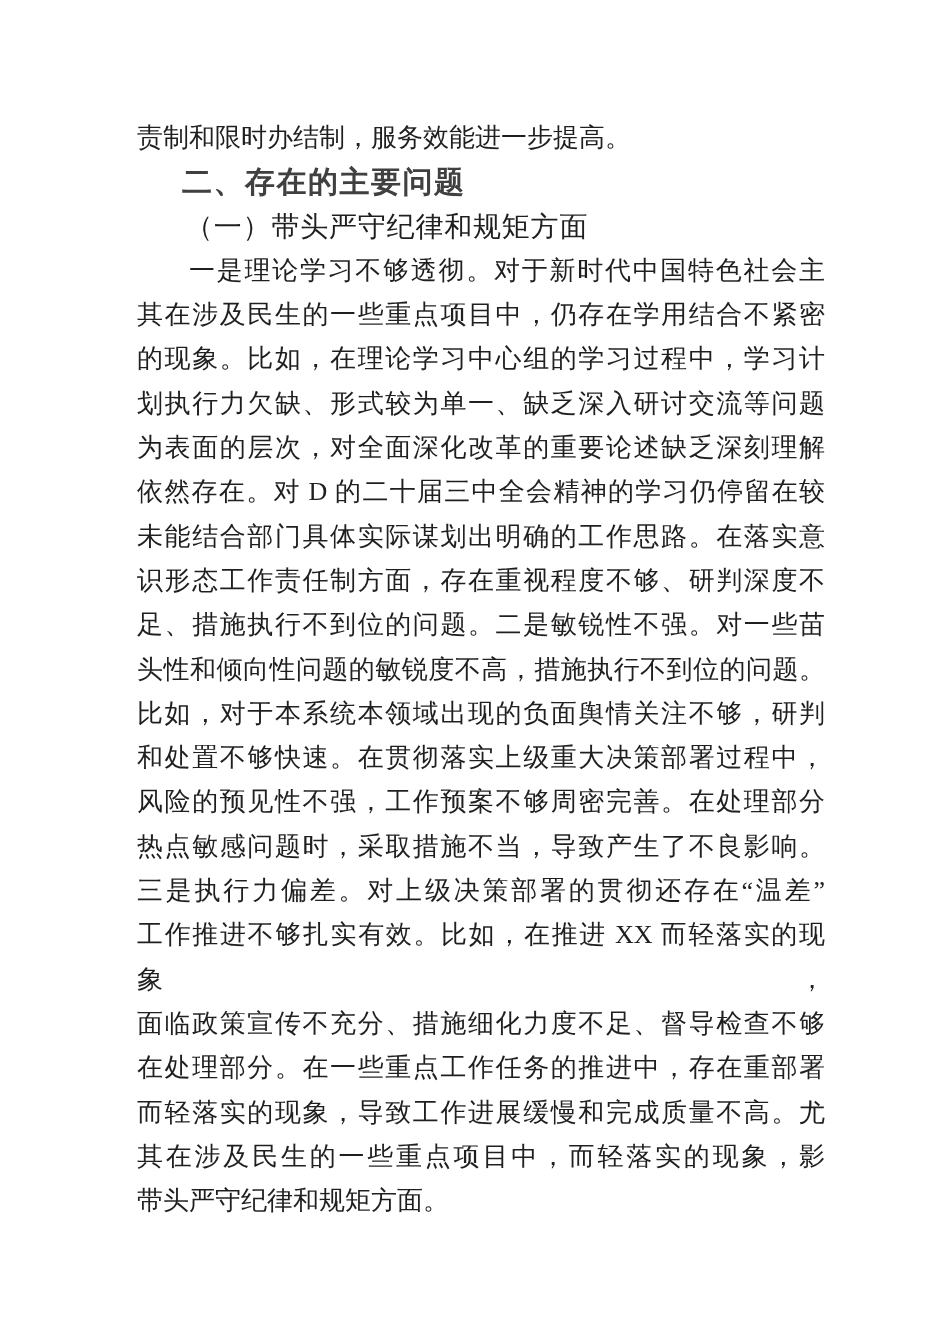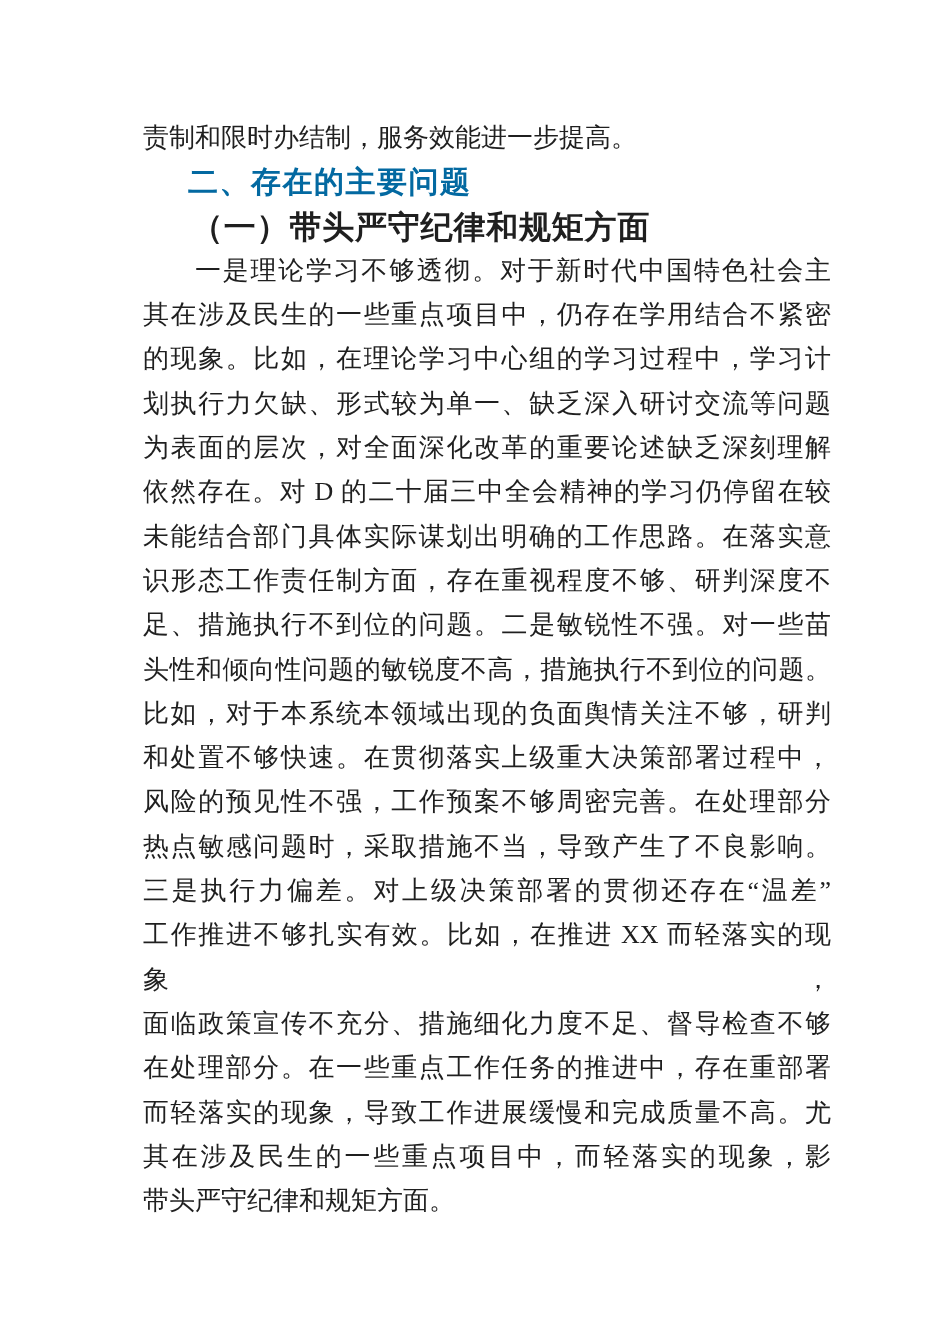--- a/index.html
+++ b/index.html
@@ -11,21 +11,21 @@
     position: relative;
     width: 950px;
     height: 1344px;
     background: #ffffff;
     overflow: hidden;
     color: #1f1f1f;
     font-family: "Liberation Serif", "DejaVu Serif", serif;
   }
   .textblock {
     position: absolute;
-    left: 143px;
+    left: 137px;
     top: 116px;
     width: 688px;
     font-size: 26px;
     line-height: 44.3px;
     letter-spacing: 0;
   }
   .tline {
     white-space: nowrap;
   }
   
@@ -37,27 +37,27 @@
   }
   .body-indent {
     text-indent: 52px;
   }
   .section-heading {
     font-family: "Liberation Sans", "DejaVu Sans", sans-serif;
     font-weight: bold;
     font-size: 30px;
     letter-spacing: 1.5px;
     text-indent: 45px;
-    color: #0369a1;
+    color: #404040;
   }
   .subsection-heading {
-    font-size: 32px;
+    font-size: 28px;
     letter-spacing: 0.8px;
     text-indent: 48px;
-    font-weight: 700;
+    font-weight: 400;
   }
 </style>
 </head>
 <body>
 
 <div class="page">
   <div class="textblock">
 
     <div class="tline">责制和限时办结制，服务效能进一步提高。</div>
 

